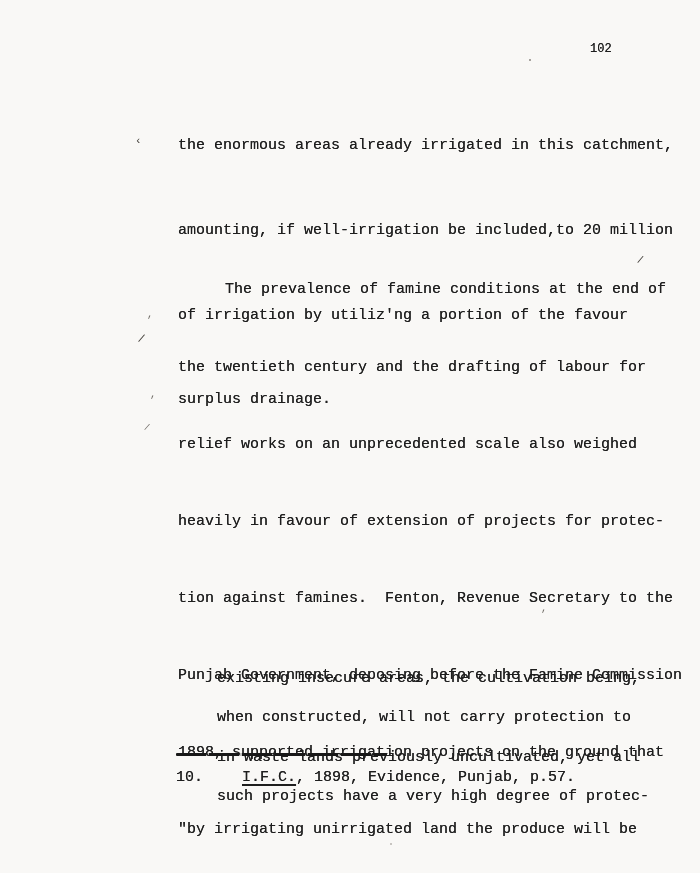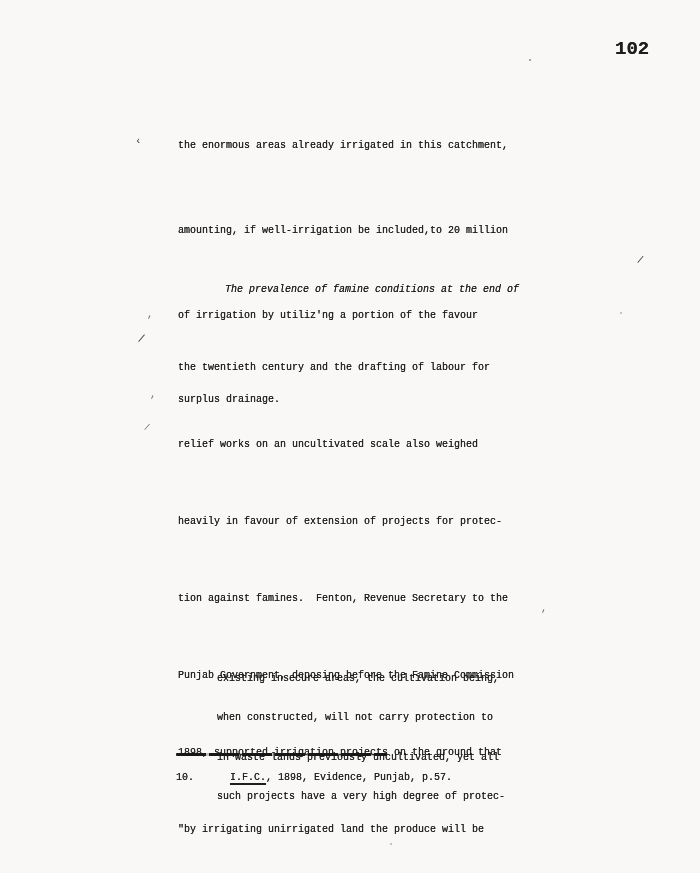--- a/index.html
+++ b/index.html
@@ -11,47 +11,46 @@
     position: relative;
     width: 700px;
     height: 873px;
     margin: 0 auto;
     background: #f9f8f6;
     overflow: hidden;
     font-family: "Liberation Mono", "DejaVu Sans Mono", monospace;
     color: #1e1e1e;
   }
   .typew {
-    font-size: 10px;
+    font-size: 15px;
     letter-spacing: 0px;
     white-space: pre;
     text-shadow: 0 0 0.6px rgba(25,25,25,0.85);
   }
   .pageno {
     position: absolute;
-    left: 615px;
+    left: 590px;
     top: 41px;
-    font-size: 19px;
+    font-size: 12px;
     line-height: 16px;
-    font-weight: bold;
   }
   .para1 {
     position: absolute;
     left: 178px;
     top: 76px;
     line-height: 28.2px;
   }
   .para2 {
     position: absolute;
     left: 178px;
     top: 226px;
     line-height: 25.7px;
   }
   .tl { white-space: pre; }
-  .indent { padding-left: 47px; font-style: italic; }
+  .indent { padding-left: 47px; }
   .quote {
     position: absolute;
     left: 217px;
     top: 646px;
     line-height: 13.1px;
   }
   .fnsep {
     position: absolute;
     left: 176px;
     top: 753px;
@@ -100,21 +99,21 @@
   <div class="para1 typew">
     <div class="tl">the enormous areas already irrigated in this catchment,</div>
     <div class="tl">amounting, if well-irrigation be included,to 20 million</div>
     <div class="tl">of irrigation by utiliz'ng a portion of the favour</div>
     <div class="tl">surplus drainage.</div>
   </div>
 
   <div class="para2 typew">
     <div class="tl indent">The prevalence of famine conditions at the end of</div>
     <div class="tl">the twentieth century and the drafting of labour for</div>
-    <div class="tl">relief works on an uncultivated scale also weighed</div>
+    <div class="tl">relief works on an unprecedented scale also weighed</div>
     <div class="tl">heavily in favour of extension of projects for protec-</div>
     <div class="tl">tion against famines.  Fenton, Revenue Secretary to the</div>
     <div class="tl">Punjab Government, deposing before the Famine Commission</div>
     <div class="tl">1898, supported irrigation projects on the ground that</div>
     <div class="tl">"by irrigating unirrigated land the produce will be</div>
     
     
     
     
     

